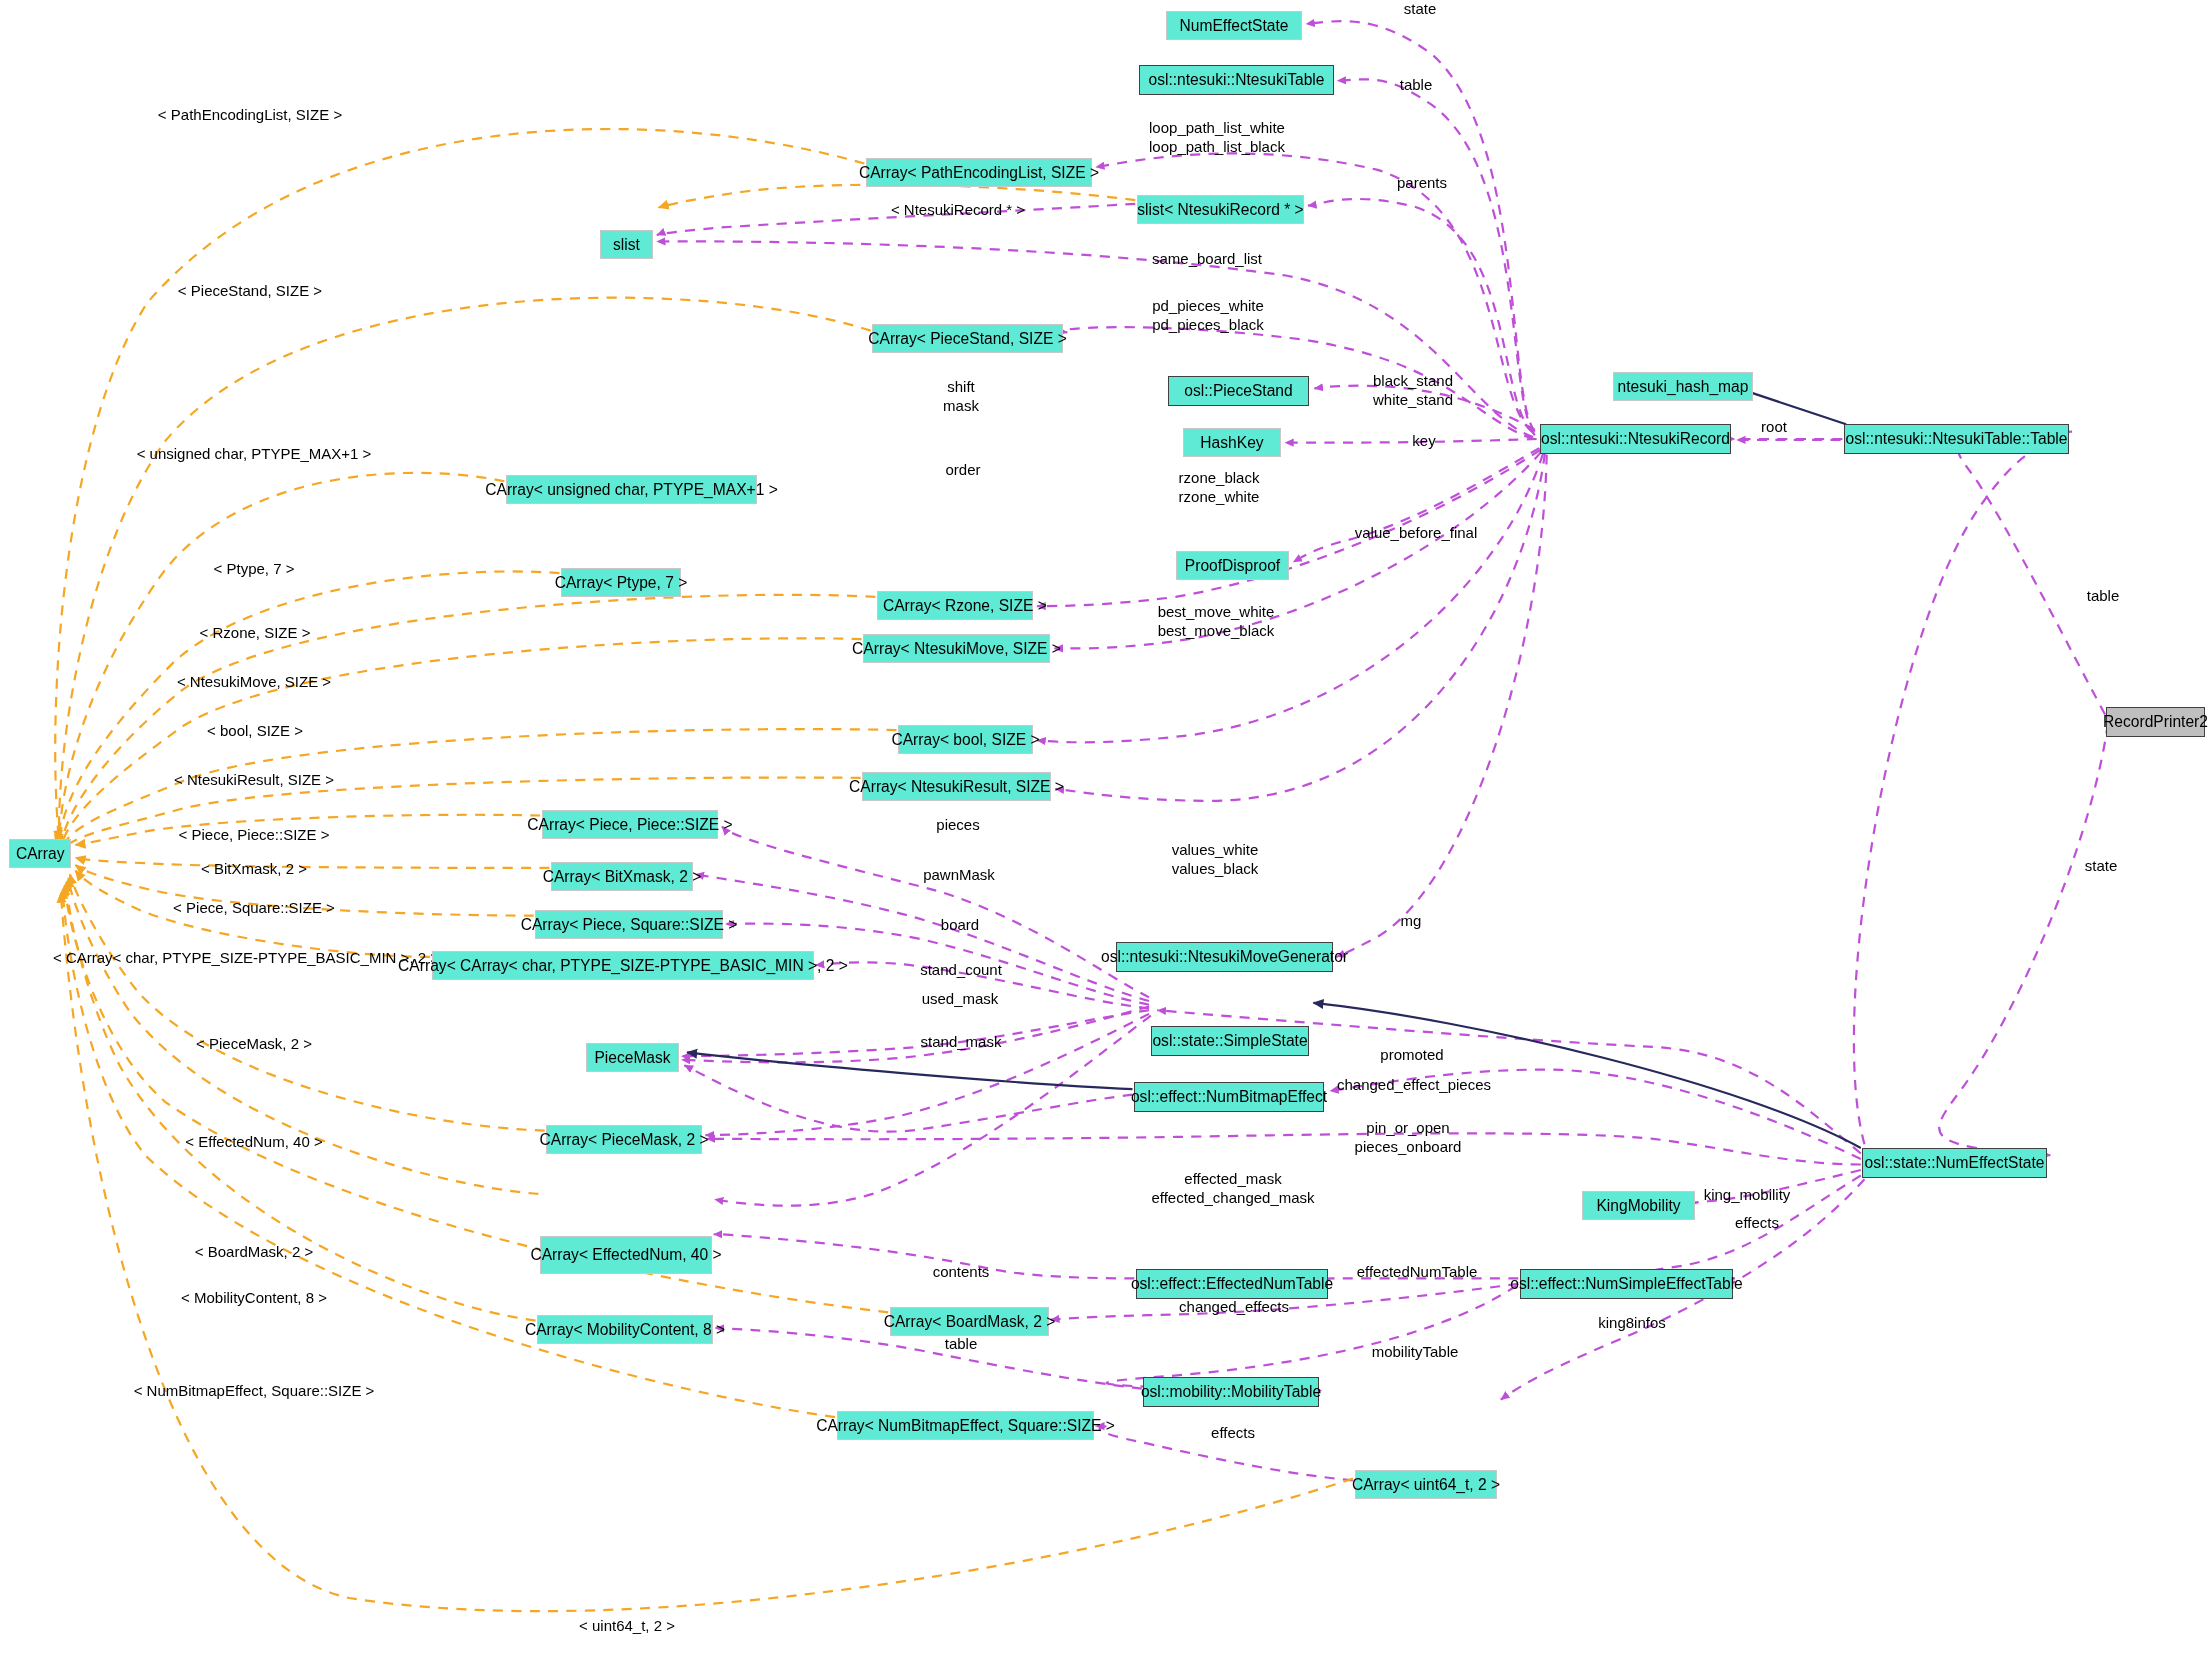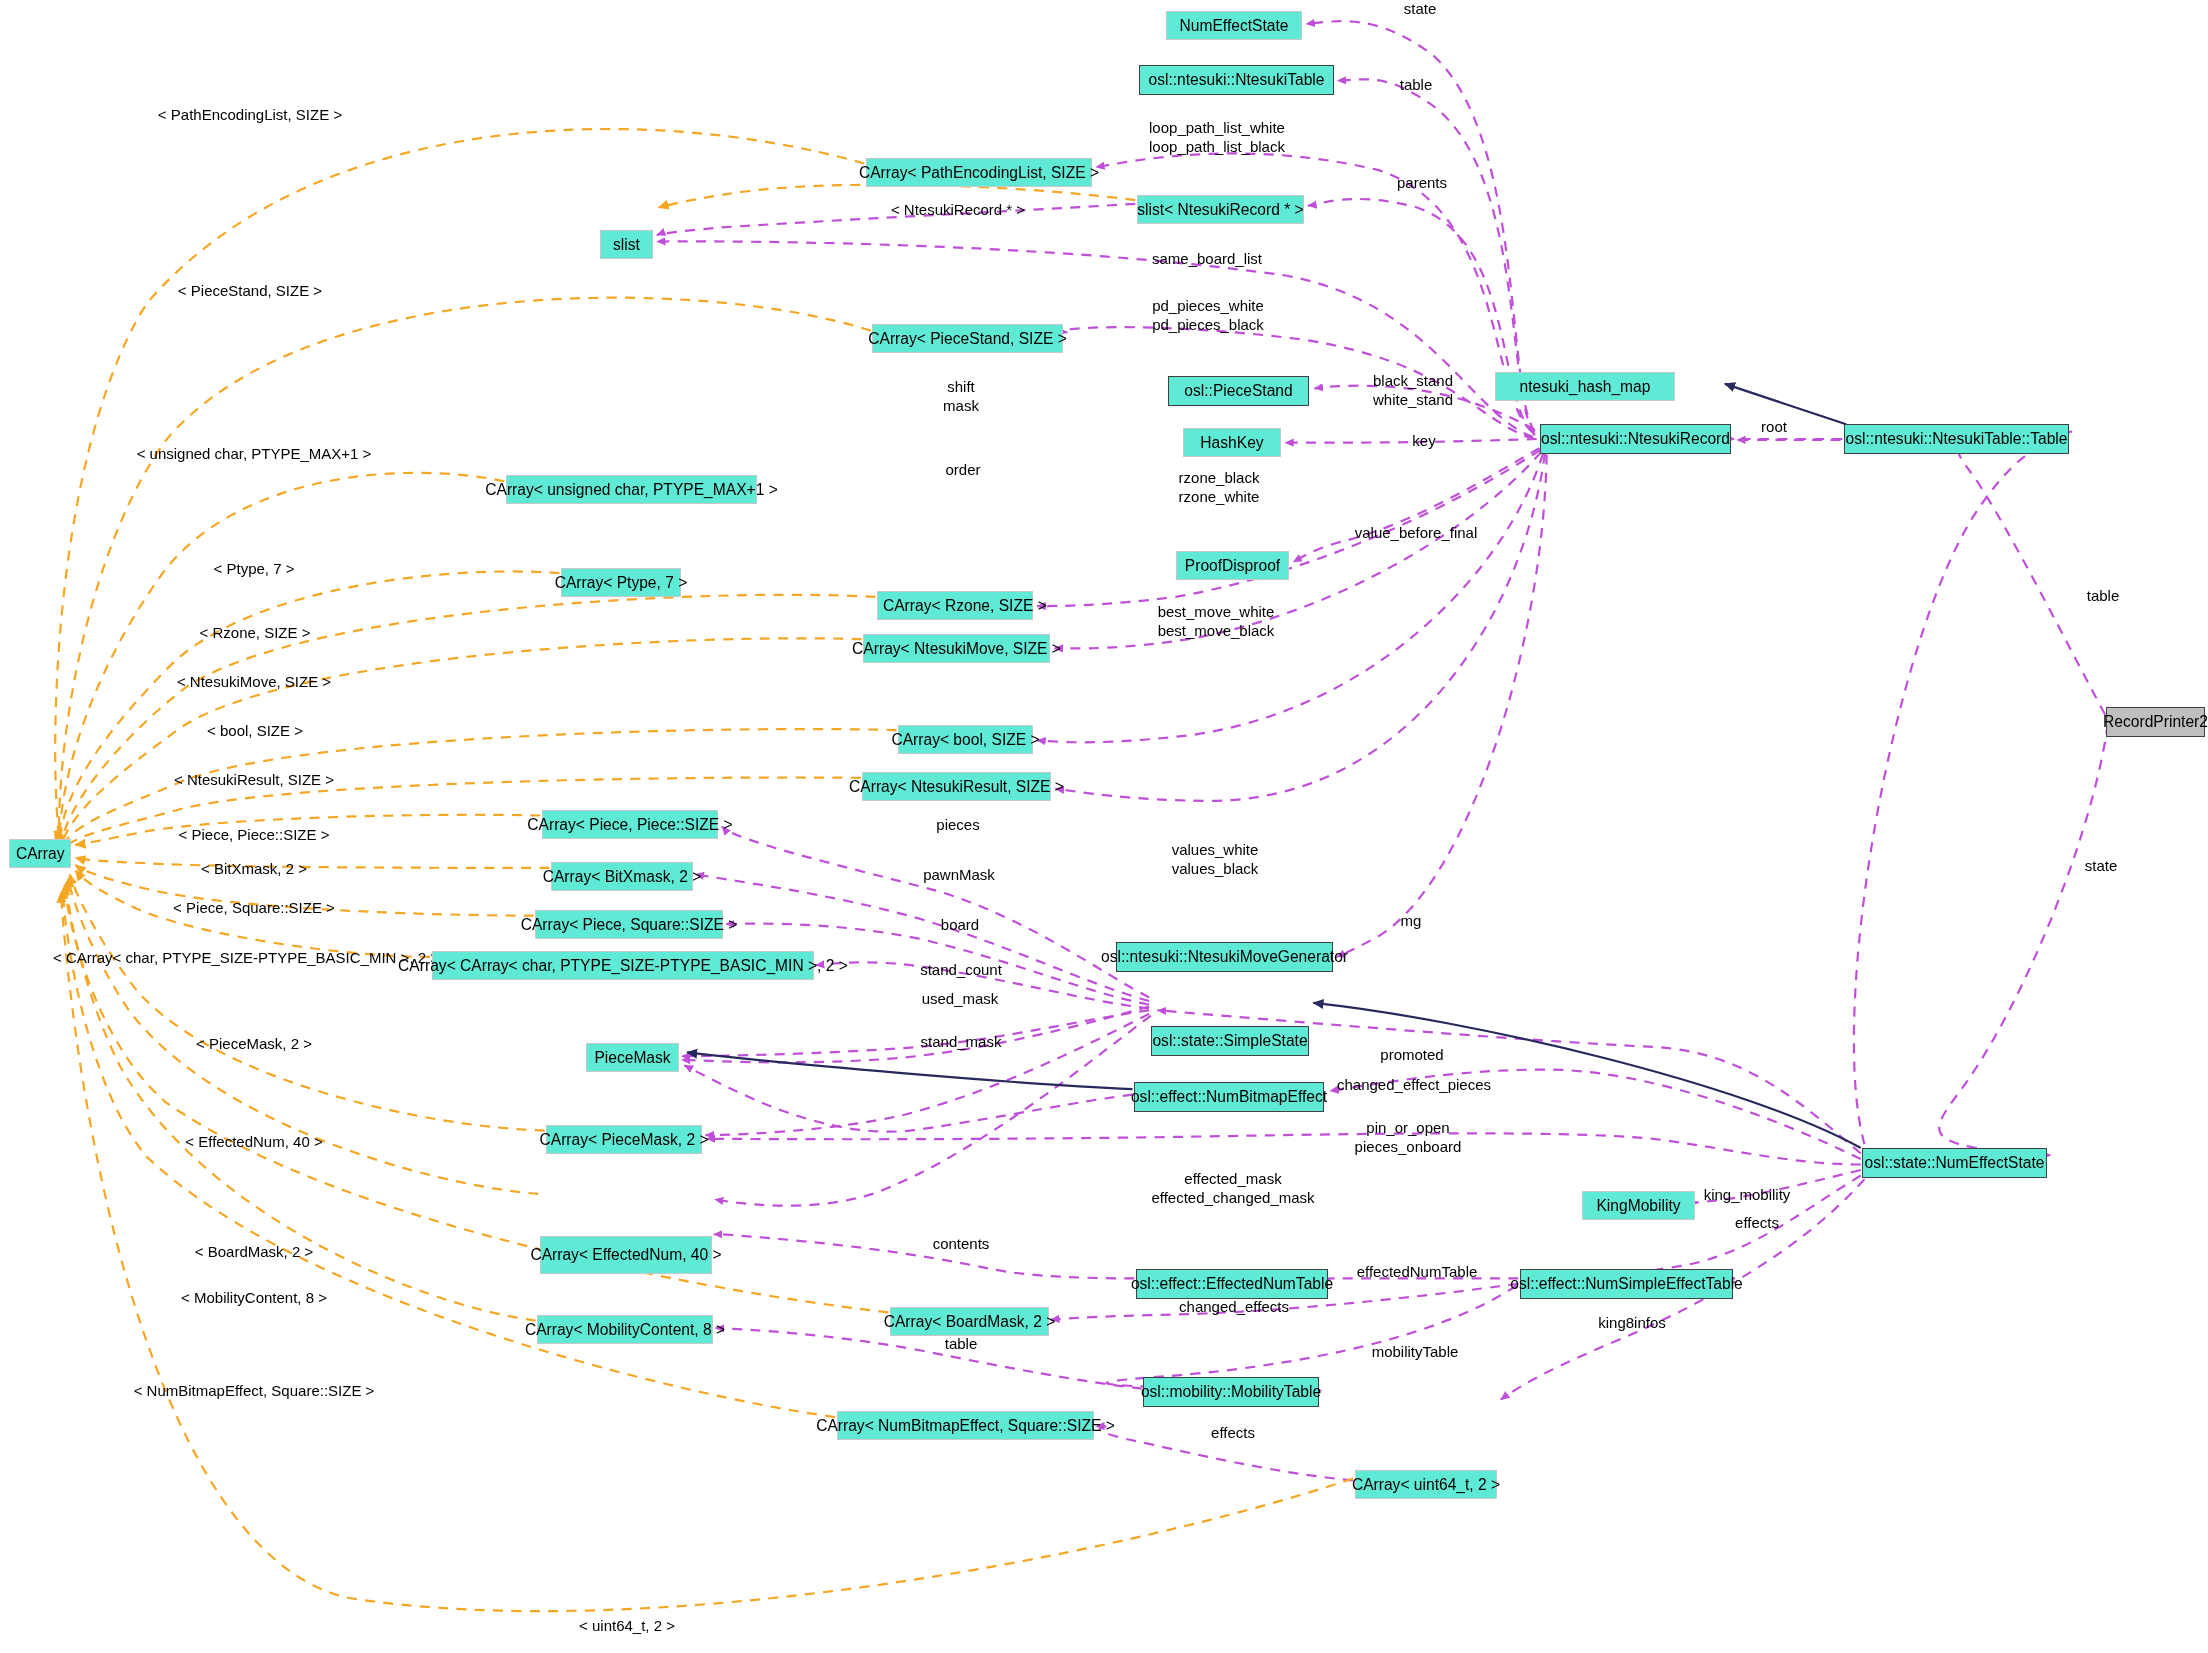--- a/index.html
+++ b/index.html
@@ -182,38 +182,38 @@
   <div class="edgelabel" style="left:960px;top:990px;">used_mask</div>
   <div class="edgelabel" style="left:961px;top:1033px;">stand_mask</div>
   <div class="edgelabel" style="left:1412px;top:1046px;">promoted</div>
   <div class="edgelabel" style="left:1414px;top:1076px;">changed_effect_pieces</div>
   <div class="edgelabel" style="left:1408px;top:1119px;white-space:pre-line;">pin_or_open
 pieces_onboard</div>
   <div class="edgelabel" style="left:1233px;top:1170px;white-space:pre-line;">effected_mask
 effected_changed_mask</div>
   <div class="edgelabel" style="left:1747px;top:1186px;">king_mobility</div>
   <div class="edgelabel" style="left:1757px;top:1214px;">effects</div>
-  <div class="edgelabel" style="left:961px;top:1235px;">contents</div>
+  <div class="edgelabel" style="left:961px;top:1263px;">contents</div>
   <div class="edgelabel" style="left:1417px;top:1263px;">effectedNumTable</div>
   <div class="edgelabel" style="left:1234px;top:1298px;">changed_effects</div>
   <div class="edgelabel" style="left:1632px;top:1314px;">king8infos</div>
   <div class="edgelabel" style="left:961px;top:1335px;">table</div>
   <div class="edgelabel" style="left:1415px;top:1343px;">mobilityTable</div>
   <div class="edgelabel" style="left:1233px;top:1424px;">effects</div>
   <div class="edgelabel" style="left:2103px;top:587px;">table</div>
   <div class="edgelabel" style="left:2101px;top:857px;">state</div>
 
   <div class="node" style="left:1166px;top:11px;width:136px;height:29px;">NumEffectState</div>
   <div class="node bold" style="left:1139px;top:65px;width:195px;height:30px;">osl::ntesuki::NtesukiTable</div>
   <div class="node" style="left:866px;top:158px;width:226px;height:29px;">CArray&lt; PathEncodingList, SIZE &gt;</div>
   <div class="node" style="left:1137px;top:195px;width:167px;height:29px;">slist&lt; NtesukiRecord * &gt;</div>
   <div class="node" style="left:600px;top:230px;width:53px;height:29px;">slist</div>
   <div class="node" style="left:872px;top:324px;width:191px;height:29px;">CArray&lt; PieceStand, SIZE &gt;</div>
   <div class="node bold" style="left:1168px;top:376px;width:141px;height:30px;">osl::PieceStand</div>
-  <div class="node" style="left:1495px;top:372px;width:180px;height:29px;">ntesuki_hash_map</div>
+  <div class="node" style="left:1613px;top:372px;width:140px;height:29px;">ntesuki_hash_map</div>
   <div class="node bold" style="left:1540px;top:424px;width:191px;height:30px;">osl::ntesuki::NtesukiRecord</div>
   <div class="node bold" style="left:1844px;top:424px;width:225px;height:30px;">osl::ntesuki::NtesukiTable::Table</div>
   <div class="node" style="left:1183px;top:428px;width:98px;height:29px;">HashKey</div>
   <div class="node" style="left:506px;top:475px;width:251px;height:29px;">CArray&lt; unsigned char, PTYPE_MAX+1 &gt;</div>
   <div class="node" style="left:1176px;top:551px;width:113px;height:29px;">ProofDisproof</div>
   <div class="node" style="left:561px;top:568px;width:120px;height:29px;">CArray&lt; Ptype, 7 &gt;</div>
   <div class="node" style="left:877px;top:591px;width:156px;height:29px;padding-left:28px;">CArray&lt; Rzone, SIZE &gt;</div>
   <div class="node" style="left:863px;top:634px;width:187px;height:29px;">CArray&lt; NtesukiMove, SIZE &gt;</div>
   <div class="node" style="left:898px;top:725px;width:135px;height:29px;">CArray&lt; bool, SIZE &gt;</div>
   <div class="node" style="left:862px;top:772px;width:189px;height:29px;">CArray&lt; NtesukiResult, SIZE &gt;</div>

